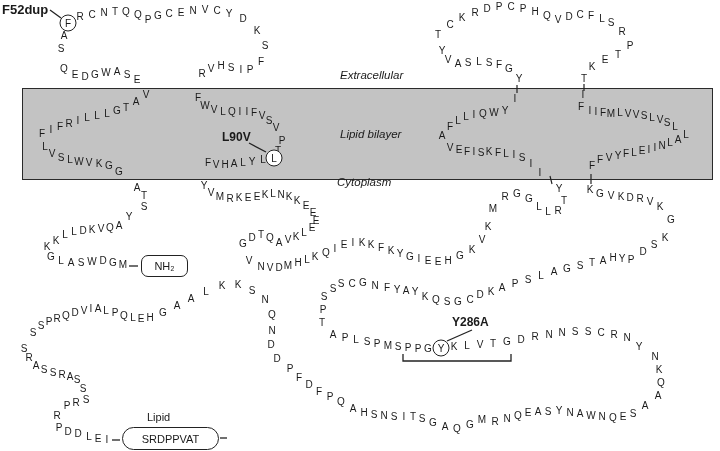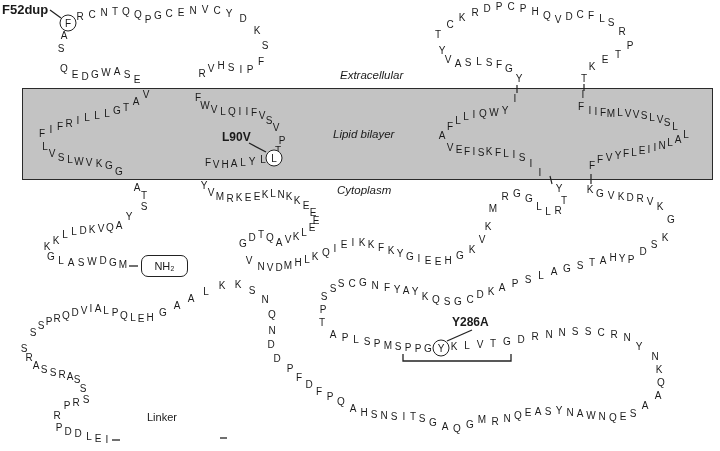--- a/index.html
+++ b/index.html
@@ -427,21 +427,22 @@
       <span class="res" style="left: 89px; top: 437px; color: rgb(26, 26, 26);">L</span>
       <span class="res" style="left: 98px; top: 439px; color: rgb(26, 26, 26);">E</span>
       <span class="res" style="left: 107px; top: 440px; color: rgb(26, 26, 26);">I</span>
       <span class="res circled" style="left: 68px; top: 23px; color: rgb(26, 26, 26);">F</span>
       <span class="res circled" style="left: 274px; top: 158px; color: rgb(26, 26, 26);">L</span>
       <span class="res circled" style="left: 441px; top: 348px; color: rgb(26, 26, 26);">Y</span>
     </div>
 
   <div class="lbl big" style="left:2px;top:2px;">F52dup</div>
   <div class="lbl ital" style="left:340px;top:69px;">Extracellular</div>
-  <div class="lbl ital" style="left:333px;top:128px;">Lipid bilayer</div>
-  <div class="lbl ital" style="left:337px;top:184px;">Cytoplasm</div>
+  <div class="lbl ital" style="left:340px;top:128px;">Lipid bilayer</div>
+  <div class="lbl ital" style="left:337px;top:176px;">Cytoplasm</div>
   <div class="lbl bold" style="left:222px;top:130px;">L90V</div>
   <div class="lbl bold" style="left:452px;top:315px;">Y286A</div>
-  <div class="lbl small" style="left:147px;top:411px;">Linker</div>
+  <div class="lbl small" style="left:147px;top:411px;">Lipid</div>
 
   <div class="pillbox" style="left:141px;top:255px;width:47px;height:22px;border-radius:7px;">NH₂</div>
+  <div class="pillbox" style="left:122px;top:427px;width:97px;height:23px;border-radius:12px;">SRDPPVAT</div>
 
 </div>
 
 </body></html>

